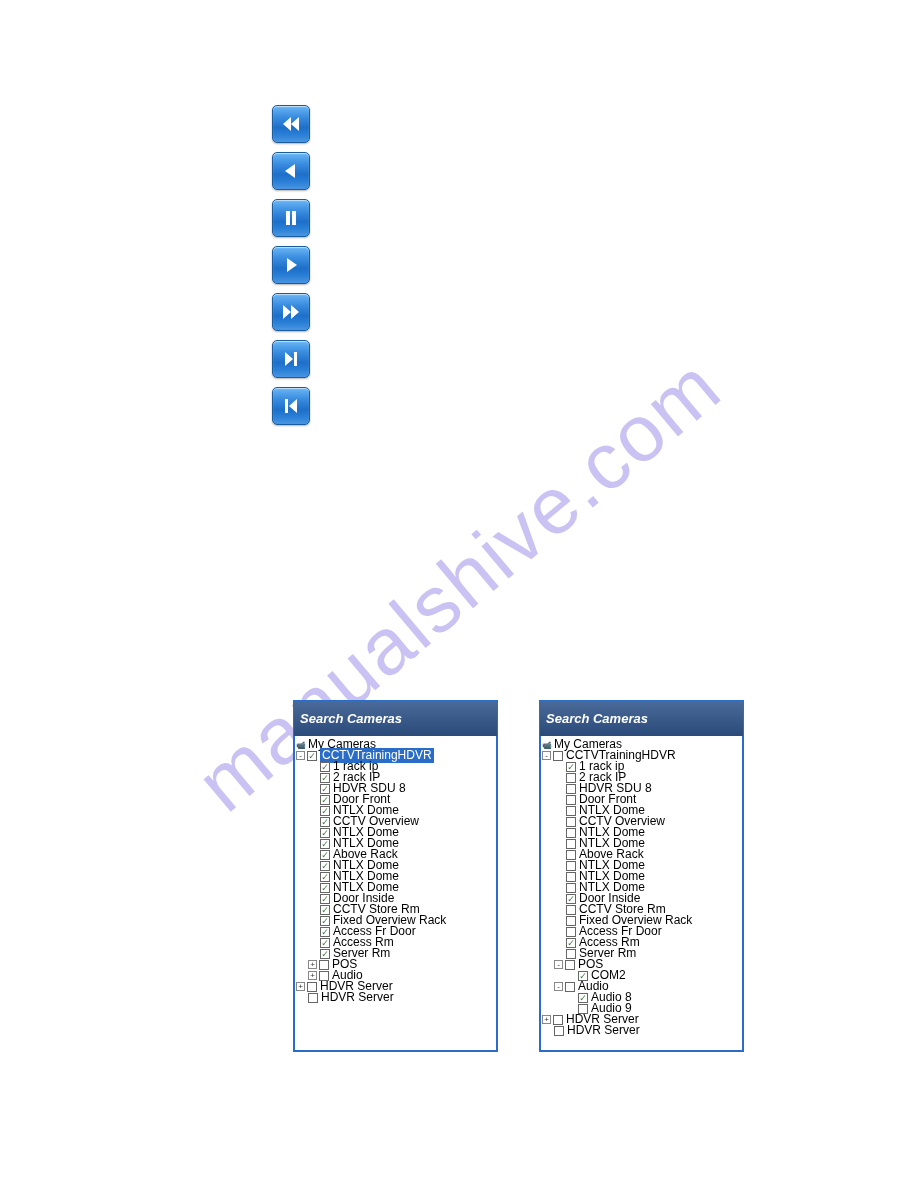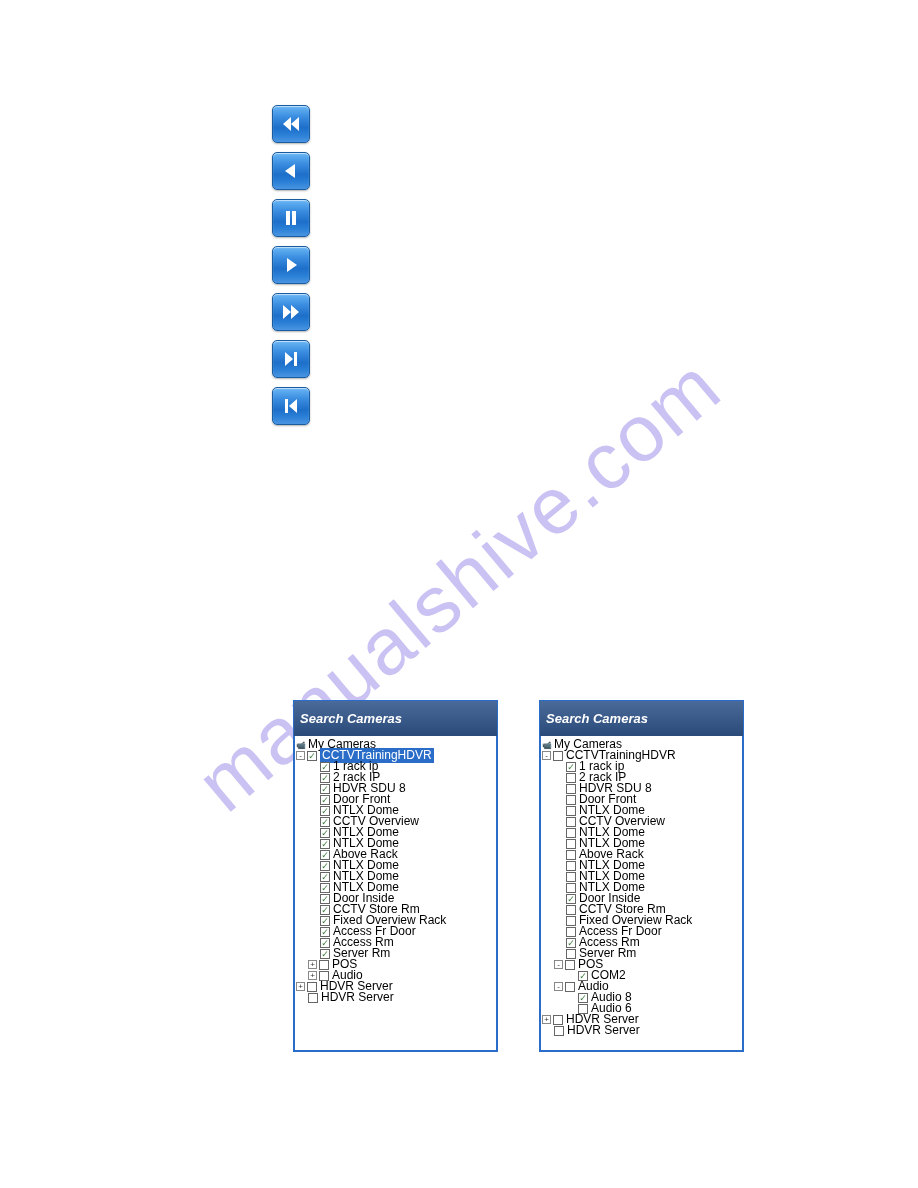--- a/index.html
+++ b/index.html
@@ -463,21 +463,21 @@
           <span class="ind"></span>
           <span class="ind"></span>
           <span class="tree-cb">✓</span>
           <span class="tree-label">Audio 8</span>
         </div>
         <div class="tree-row">
           <span class="ind"></span>
           <span class="ind"></span>
           <span class="ind"></span>
           <span class="tree-cb"></span>
-          <span class="tree-label">Audio 6</span>
+          <span class="tree-label">Audio 9</span>
         </div>
         <div class="tree-row">
           <span class="exp">+</span>
           <span class="tree-cb"></span>
           <span class="tree-label">HDVR Server</span>
         </div>
         <div class="tree-row">
           <span class="ind"></span>
           <span class="tree-cb"></span>
           <span class="tree-label">HDVR Server</span>

